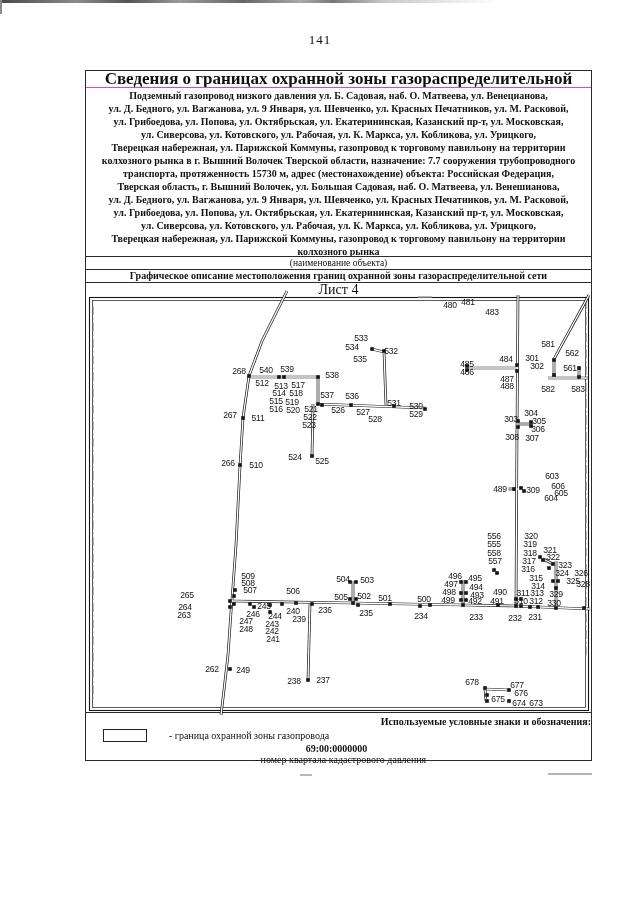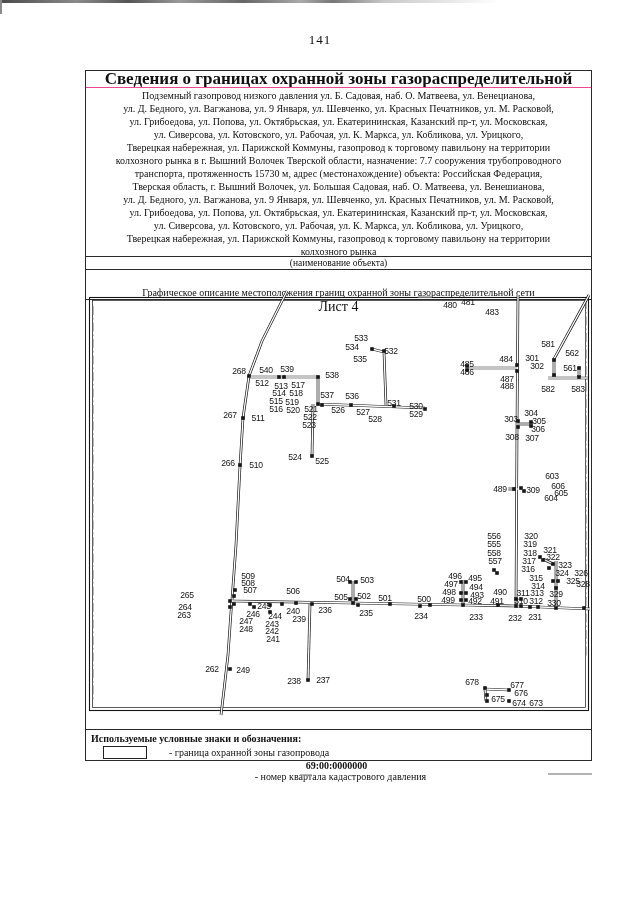--- a/index.html
+++ b/index.html
@@ -7,27 +7,27 @@
         font-family:"Liberation Serif", serif;color:#111;}
   .scan-strip{position:absolute;left:0;top:0;width:640px;height:3px;
      background:linear-gradient(90deg,#4a4a4a 0%,#8a8a8a 12%,#555 20%,#9a9a9a 28%,#666 38%,#aaa 47%,#777 52%,#c9c9c9 60%,#fff 78%);}
   .scan-left{position:absolute;left:0;top:0;width:2px;height:14px;background:#8a8a8a;}
   .page-number{position:absolute;top:32px;left:0;width:640px;text-align:center;
      font-size:13px;letter-spacing:1px;}
   .doc{position:absolute;left:85px;top:70px;width:507px;height:691px;
        border:1px solid #2a2a2a;box-sizing:border-box;}
   .row{box-sizing:border-box;text-align:center;overflow:hidden;}
   .row-title{height:17px;border-bottom:1px solid #ec4899;font-size:17px;font-weight:bold;line-height:16px;}
-  .row-desc{height:169px;border-bottom:1px solid #2a2a2a;font-size:10px;font-weight:normal;
+  .row-desc{height:169px;border-bottom:1px solid #2a2a2a;font-size:10px;font-weight:bold;
             line-height:13px;white-space:pre-line;padding-top:1px;}
   .row-caption{height:13px;border-bottom:1px solid #2a2a2a;font-size:9.5px;line-height:12px;}
-  .row-graphic{height:13px;border-bottom:1px solid #2a2a2a;font-size:10px;font-weight:normal;line-height:12px;margin-top:17px;}
+  .row-graphic{height:13px;border-bottom:1px solid #2a2a2a;font-size:10px;font-weight:bold;line-height:12px;}
   .row-sheet{height:14px;font-size:14px;line-height:13px;}
   .map-zone{height:416px;border-bottom:1px solid #2a2a2a;}
-  .legend{height:48px;text-align:left;font-size:10px;}
+  .legend{height:48px;text-align:right;font-size:10px;}
   .legend-heading{font-weight:bold;padding:3px 0 0 5px;line-height:12px;}
   .legend-row{display:flex;align-items:center;height:15px;padding-left:17px;}
   .legend-box{width:42px;height:11px;border:1.2px solid #222;margin-right:22px;background:#fff;}
   .legend-text{font-weight:normal;}
   .legend-row3{padding-left:4px;height:14px;display:flex;align-items:center;flex-direction:column;}
   .legend-code{font-weight:bold;margin-right:8px;}
   svg.mapsvg{position:absolute;left:0;top:0;pointer-events:none;}
   svg.mapsvg text{font-family:"Liberation Sans", sans-serif;font-size:8.6px;fill:#151515;letter-spacing:-0.2px;}
 </style>
 </head>

